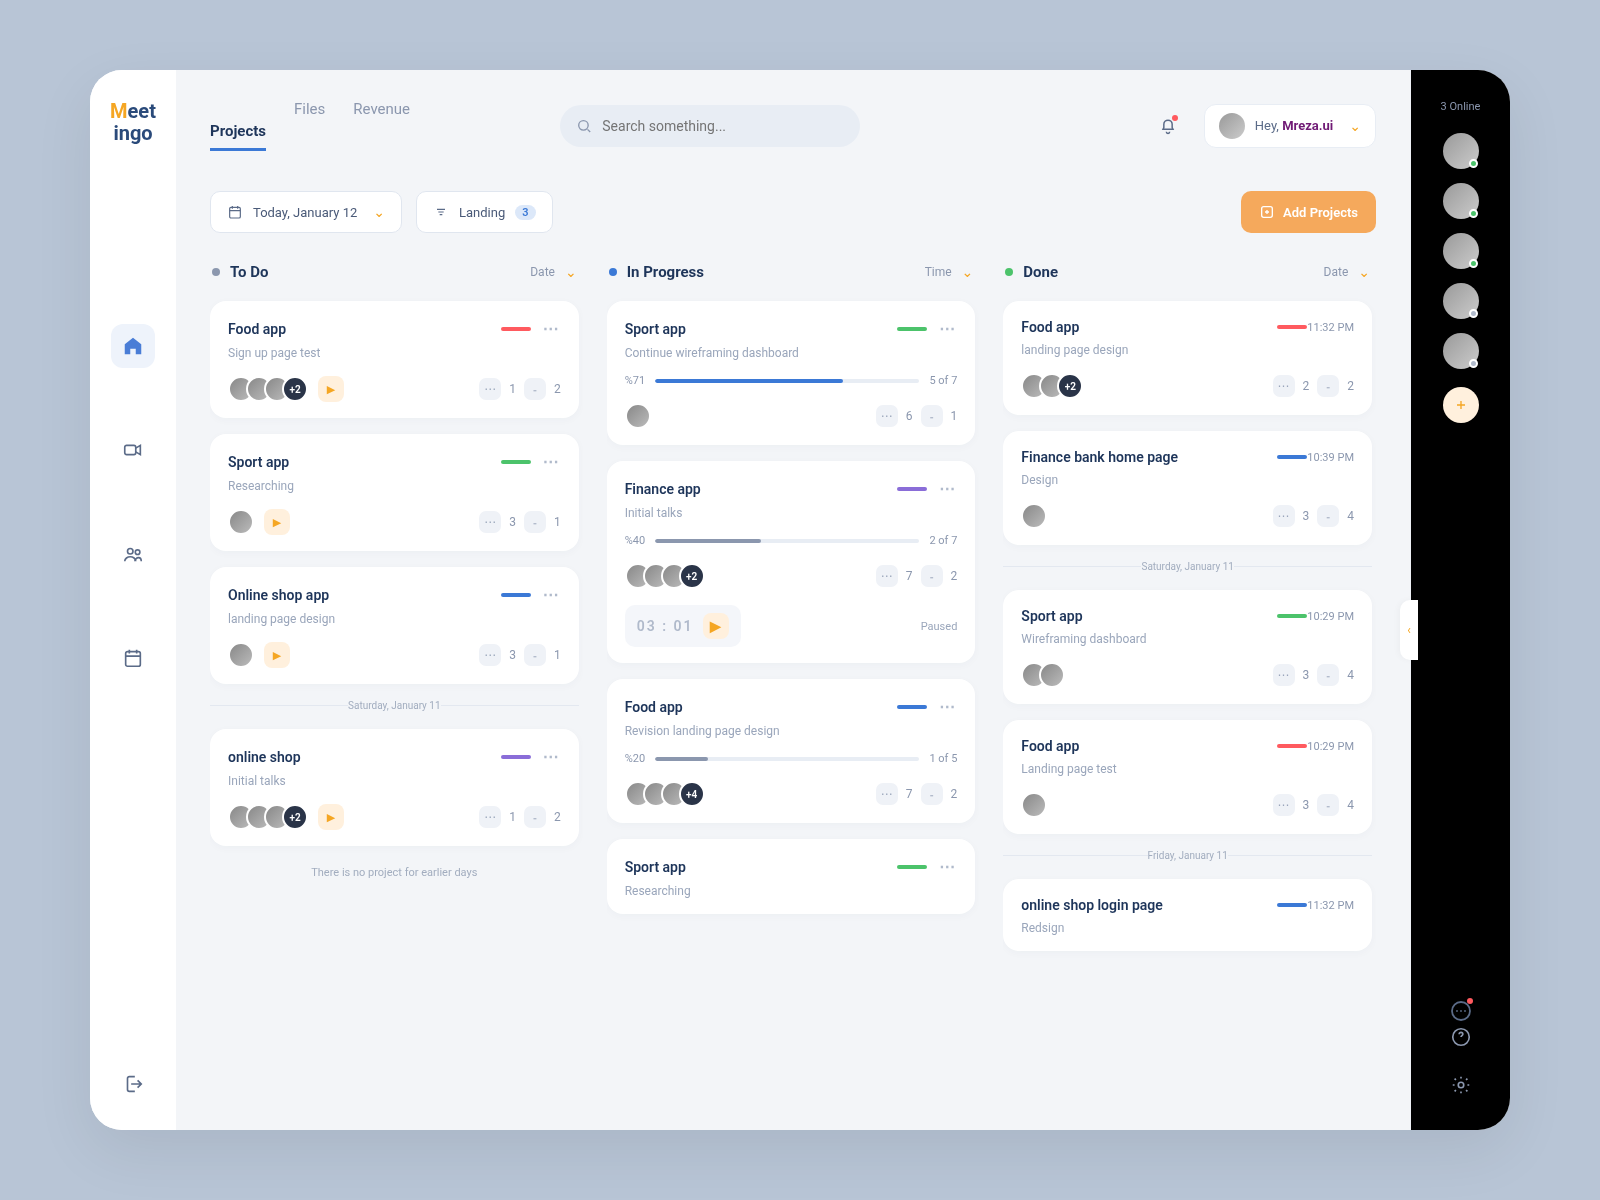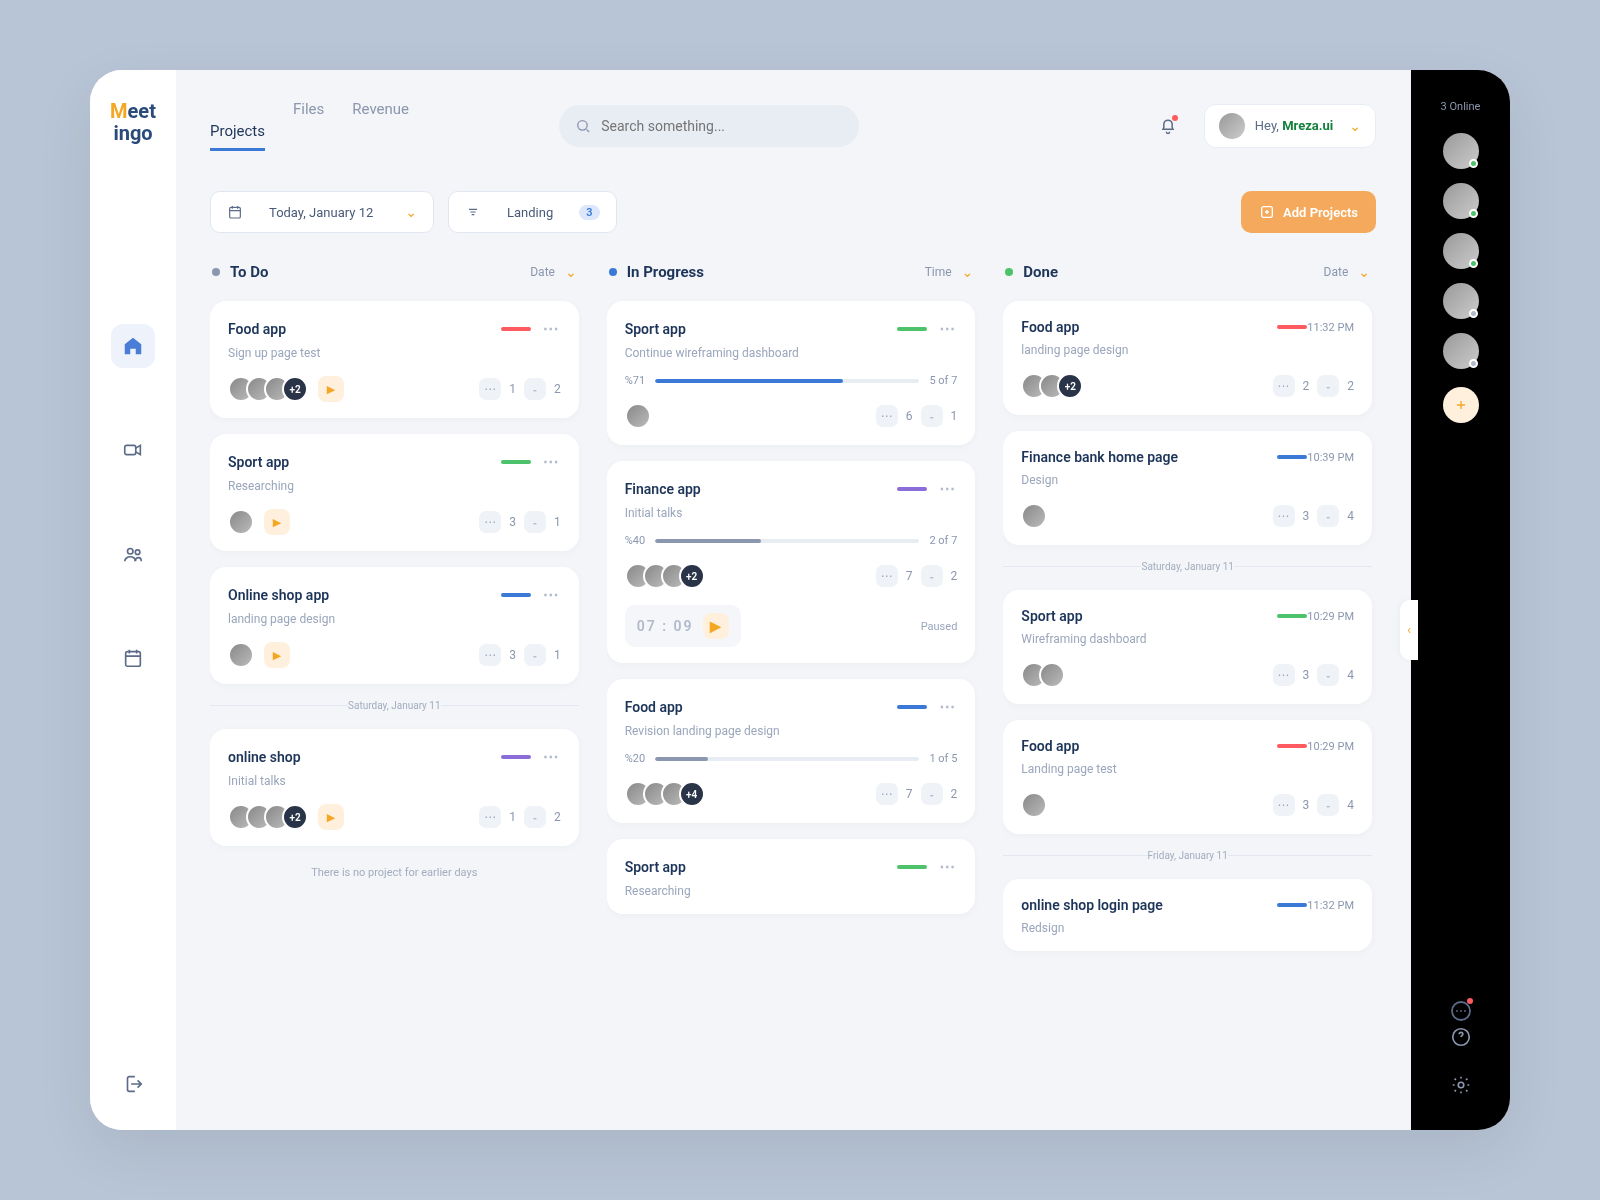--- a/index.html
+++ b/index.html
@@ -15,33 +15,33 @@
 .nav-item { width: 44px; height: 44px; border-radius: 12px; display: flex; align-items: center; justify-content: center; cursor: pointer; color:#5b6b88;}
 .nav-item.active { background: #eef3fb; color:#4a7dd6; }
 .nav-item svg { width: 22px; height: 22px; }
 .nav-logout { margin-top: auto; cursor:pointer; color:#5b6b88;}
 
 
 .main { flex: 1; padding: 30px 34px 0 34px; overflow: hidden; }
 .topbar { display: flex; align-items: center; gap: 30px; }
 .tabs { display: flex; gap: 28px; font-size: 15px; color: #8b97ae; }
 .tab { cursor: pointer; padding-bottom: 8px; }
-.tab.active { color: #1e355a; font-weight: 400; border-bottom: 3px solid #3b79d6; margin-top: 22px; }
+.tab.active { color: #1e355a; font-weight: 700; border-bottom: 3px solid #3b79d6; margin-top: 22px; }
 .search { flex: 1; max-width: 300px; margin-left: 120px; background: #e8edf4; border-radius: 22px; height: 42px; display: flex; align-items: center; padding: 0 16px; gap: 10px; color: #8b97ae; }
 .search input { border: none; background: none; outline: none; font-size: 14px; color:#8b97ae; width:100%; }
 .top-right { margin-left: auto; display: flex; align-items: center; gap: 18px; }
 .bell { width: 36px; height: 36px; border-radius: 50%; display:flex; align-items:center; justify-content:center; position:relative; cursor:pointer; color:#5b6b88;}
 .bell .dot { position:absolute; top:7px; right:8px; width:6px;height:6px;background:#ff5a5f;border-radius:50%;}
 .user-pill { background:#fff; border:1px solid #e8edf4; border-radius:12px; height:44px; padding:0 14px; display:flex; align-items:center; gap:10px; font-size:13px; color:#5b6b88; cursor:pointer;}
 .user-pill .av { width:26px;height:26px;border-radius:50%; background:linear-gradient(135deg,#999,#ccc);}
-.user-pill b { color:#15803d; font-weight:700;}
+.user-pill b { color:#701a75; font-weight:700;}
 .chev { color:#f5a623; font-size:14px; margin-left:6px;}
 
 .controls { margin-top: 40px; display:flex; align-items:center; gap:14px; }
-.ctrl-btn { background:#fff; border:1px solid #e0e6ef; border-radius:10px; height:42px; padding:0 16px; display:flex; align-items:center; gap:26px; font-size:13px; color:#4a5a78; cursor:pointer;}
+.ctrl-btn { background:#fff; border:1px solid #e0e6ef; border-radius:10px; height:42px; padding:0 16px; display:flex; align-items:center; gap:10px; font-size:13px; color:#4a5a78; cursor:pointer;}
 .ctrl-btn .badge { background:#dce8f9; color:#3b79d6; border-radius:10px; padding:1px 7px; font-size:11px; font-weight:600;}
 .add-btn { margin-left:auto; background:#f5a95c; color:#fff; border:none; border-radius:10px; height:42px; padding:0 18px; display:flex; align-items:center; gap:8px; font-size:13px; font-weight:600; cursor:pointer;}
 
 .board { margin-top:30px; display:flex; gap:24px; height: calc(100% - 180px); }
 .col { flex:1; min-width:0; overflow-y:auto; padding-right:4px; scrollbar-width:none; padding-bottom:60px;}
 .col::-webkit-scrollbar{display:none;}
 .col-head { display:flex; align-items:center; margin-bottom:20px; padding:0 2px;}
 .col-head .dot { width:8px;height:8px;border-radius:50%; margin-right:10px;}
 .col-head h3 { font-size:15px; color:#1e355a; font-weight:700; flex:1;}
 .col-head .sort { font-size:12px; color:#8b97ae; display:flex; align-items:center; gap:4px; cursor:pointer;}
@@ -358,21 +358,21 @@
                 </div>
                 <div class="stats">
                   <span class="stat-ic">⋯</span>
                   <span>7</span>
                   <span class="stat-ic">⁃</span>
                   <span>2</span>
                 </div>
               </div>
               <div class="timer-row">
                 <div class="timer-pill muted">
-                  <span>07 : 09</span>
+                  <span>03 : 01</span>
                   <span class="timer-btn play2">▶</span>
                 </div>
                 <span class="timer-state" style="margin-left:auto">Paused</span>
               </div>
             </div>
             <div class="card">
               <div class="card-head">
                 <span class="title">Food app</span>
                 <span class="tag c-blue"></span>
                 <span class="more">⋯</span>

